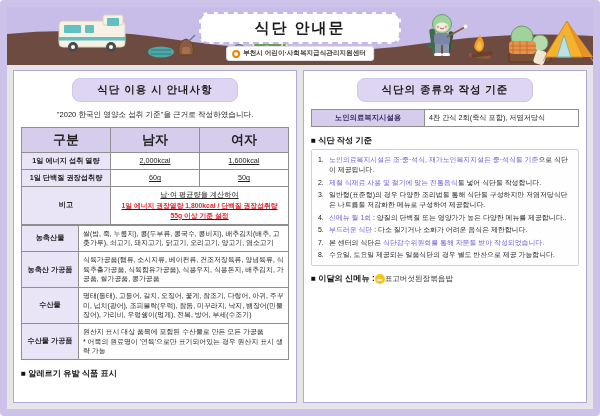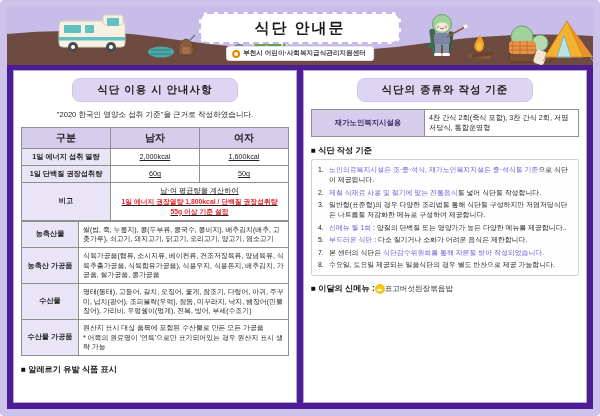--- a/index.html
+++ b/index.html
@@ -1,36 +1,36 @@
 <!DOCTYPE html>
 <html><head>
 <meta charset="utf-8">
 <style>
   html,body{margin:0;padding:0;}
   body{width:600px;height:416px;font-family:"Liberation Sans","DejaVu Sans",sans-serif;background:#ffffff;}
-  .page{box-sizing:border-box;width:600px;height:416px;border:7px solid #cdc3ea;border-radius:4px;background:#4c1d95;overflow:hidden;position:relative;}
+  .page{box-sizing:border-box;width:600px;height:416px;border:7px solid #cdc3ea;border-radius:4px;background:#e5e5e5;overflow:hidden;position:relative;}
 
   
   .header{position:relative;width:100%;height:58px;background:#c8bce8;overflow:hidden;}
   .header svg{position:absolute;left:0;top:0;}
   .header-title-box{position:absolute;left:50%;top:5px;transform:translateX(-50%);width:198px;height:28px;background:#ffffff;border:2px dashed #c3b8e6;border-radius:9px;display:flex;align-items:center;justify-content:center;font-size:15px;font-weight:bold;color:#1c1c1c;letter-spacing:2px;}
   .header-badge{position:absolute;left:50%;top:39px;transform:translateX(-50%);background:#ffffff;border:1px solid #e3e0ea;border-radius:3px;padding:2px 7px 2px 5px;display:flex;align-items:center;gap:3px;font-size:6.6px;font-weight:bold;color:#3a3a3a;white-space:nowrap;}
   .badge-logo{width:8px;height:8px;border-radius:50%;border:2px solid #f08300;box-sizing:border-box;display:inline-block;}
 
   
   .columns{display:flex;gap:6px;padding:5px 6px 6px 6px;height:calc(416px - 14px - 58px - 11px);}
   .panel{flex:1;border:1.5px solid #b3a7dc;border-radius:0;background:#ffffff;padding:5px 7px;box-sizing:border-box;overflow:hidden;}
 
   .pill{width:fit-content;margin:2px auto 7px auto;background:#ddd5f2;border:1px solid #cfc5ec;border-radius:8px;padding:4px 24px;font-size:10.5px;font-weight:bold;color:#1c1c1c;letter-spacing:1px;white-space:nowrap;}
   .intro{text-align:center;font-size:7.6px;line-height:1.55;color:#222;}
   .sub-heading{font-size:8.2px;font-weight:bold;color:#111;margin:8px 0 3px 0;}
 
   table{border-collapse:collapse;width:100%;}
   td,th{border:1px solid #8f8f8f;padding:3px 4px;font-size:7.2px;color:#222;}
-  th{background:#d6cded;font-weight:bold;text-align:center;font-size:10px;}
+  th{background:#d6cded;font-weight:bold;text-align:center;font-size:13px;}
   .lbl{background:#eae4f7;font-weight:bold;text-align:center;}
   .ctr{text-align:center;text-decoration:underline;}
   .note-line2{color:#e4262c;font-weight:bold;font-size:6.8px;margin-top:1px;}
   .origin td{font-size:6.9px;line-height:1.4;}
   .origin .lbl{width:48px;font-size:7.2px;}
 
   
   .types .lbl{width:104px;background:#d6cded;color:#332a5e;font-size:7.4px;}
   .types td{font-size:7.2px;}
   .criteria-box{border:1px solid #d2d2d2;border-radius:2px;padding:5px 6px;display:flex;flex-direction:column;gap:2.5px;background:#fefefe;}
@@ -204,22 +204,22 @@
       <div class="sub-heading">■ 알레르기 유발 식품 표시</div>
 
     </div>
 
     <div class="panel">
       <div class="pill">식단의 종류와 작성 기준</div>
 
       <table class="types">
         <tbody>
           <tr>
-            <td class="lbl">재가노인복지시설용</td>
-            <td>4찬 간식 2회(죽식 포함), 3찬 간식 2회, 저염저당식, 통합운영형</td>
+            <td class="lbl">노인의료복지시설용</td>
+            <td>4찬 간식 2회(죽식 포함), 저염저당식</td>
           </tr>
         </tbody>
       </table>
 
       <div class="sub-heading">■ 식단 작성 기준</div>
       <div class="criteria-box">
         <div class="criteria-item">
           <span class="num">1.</span>
           <span><span></span><span class="accent">노인의료복지시설은 조·중·석식, 재가노인복지지설은 중·석식을 기준</span><span>으로 식단이 제공됩니다.</span></span>
         </div>

